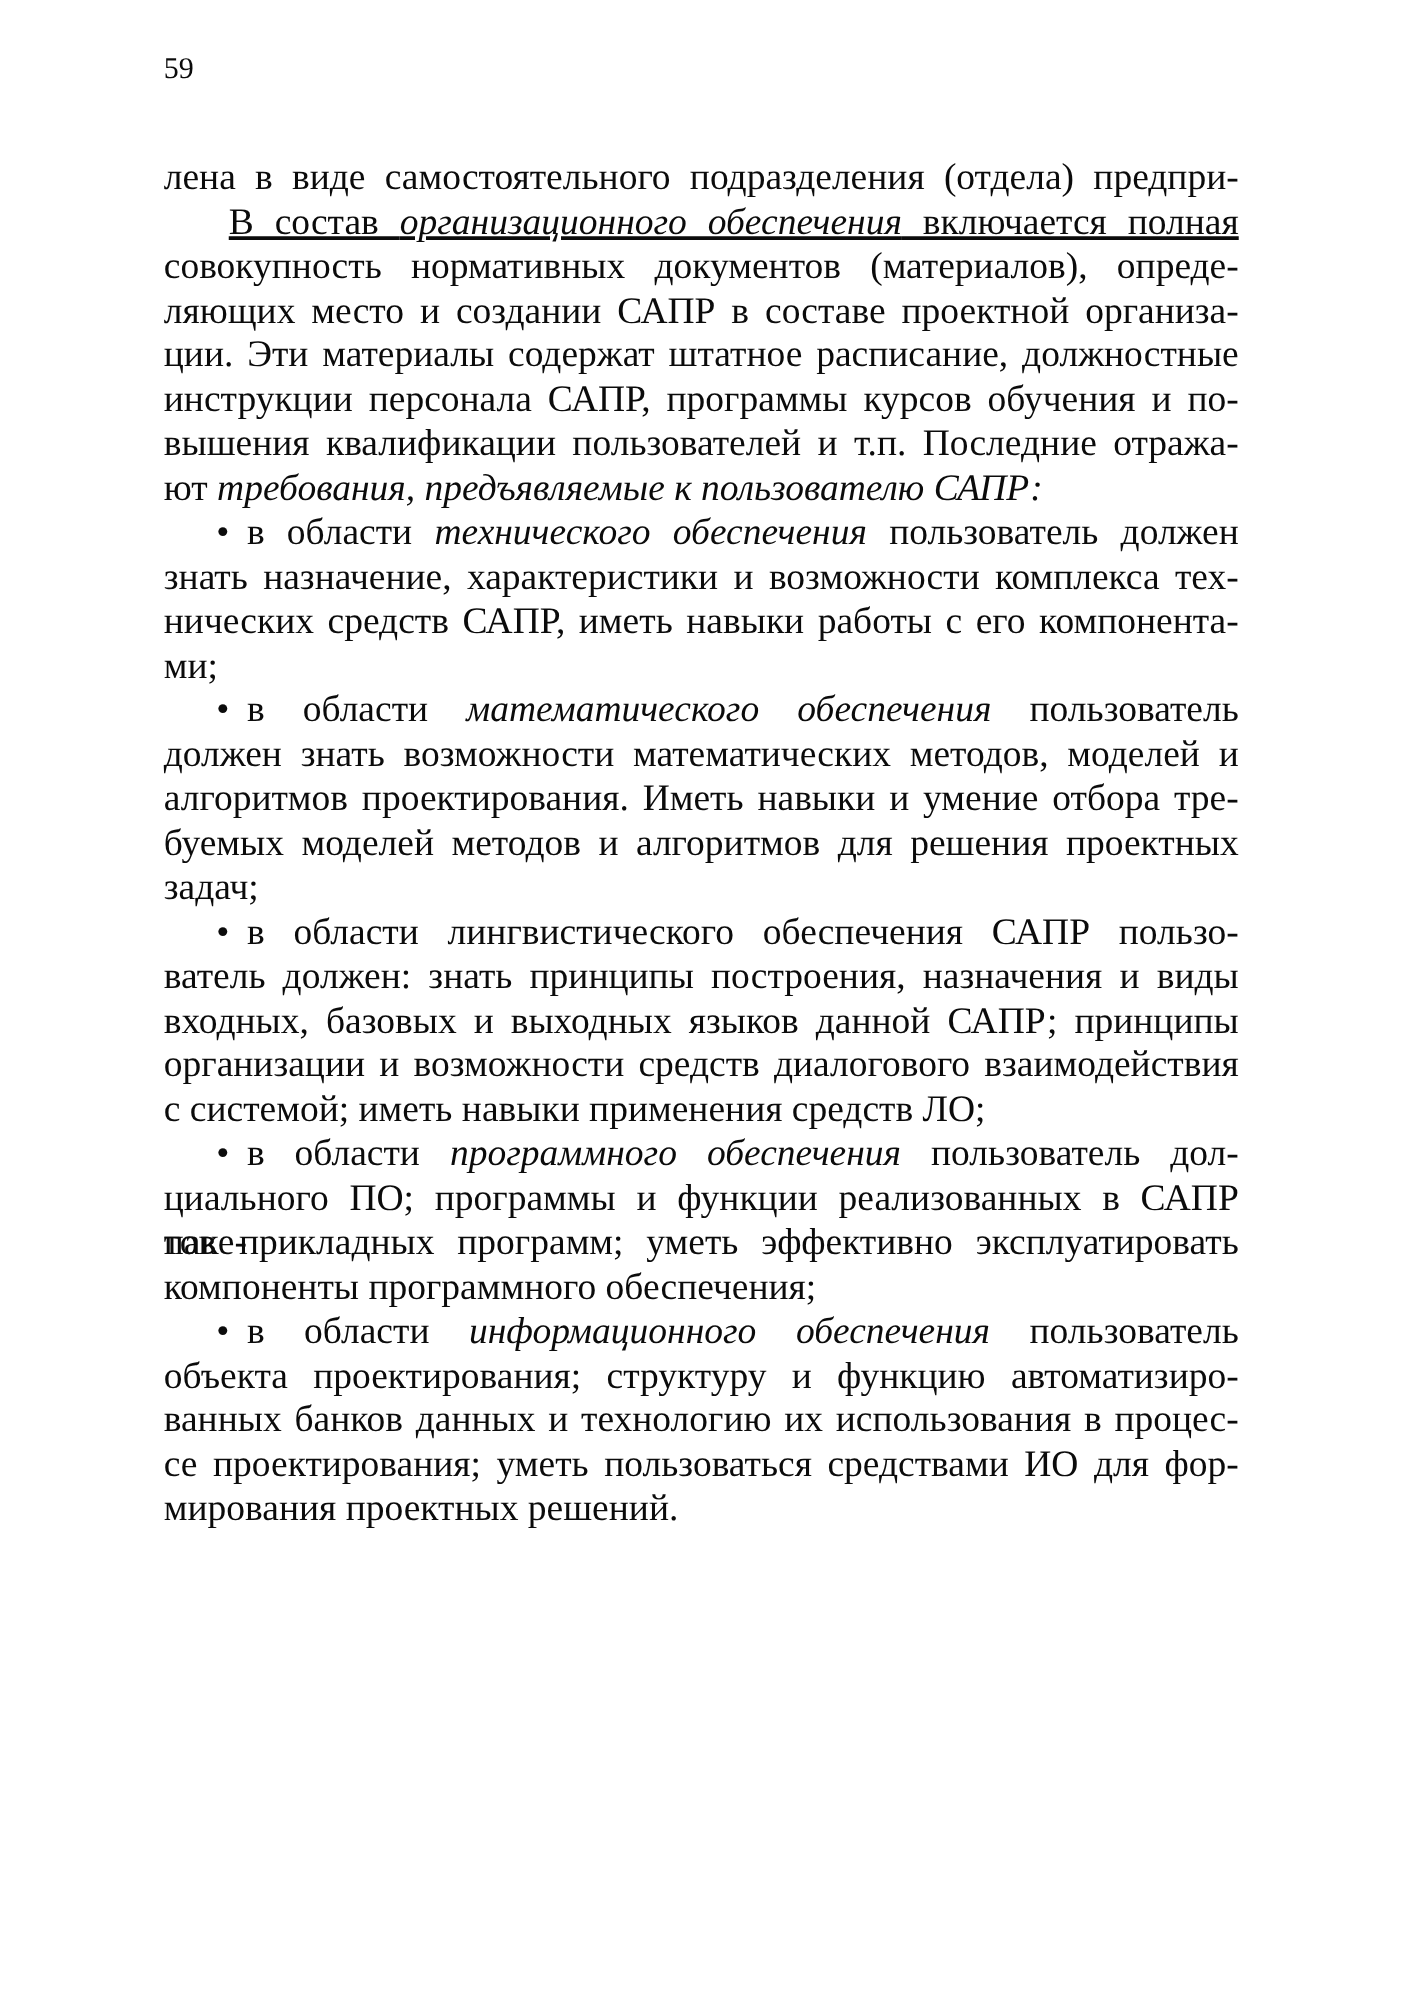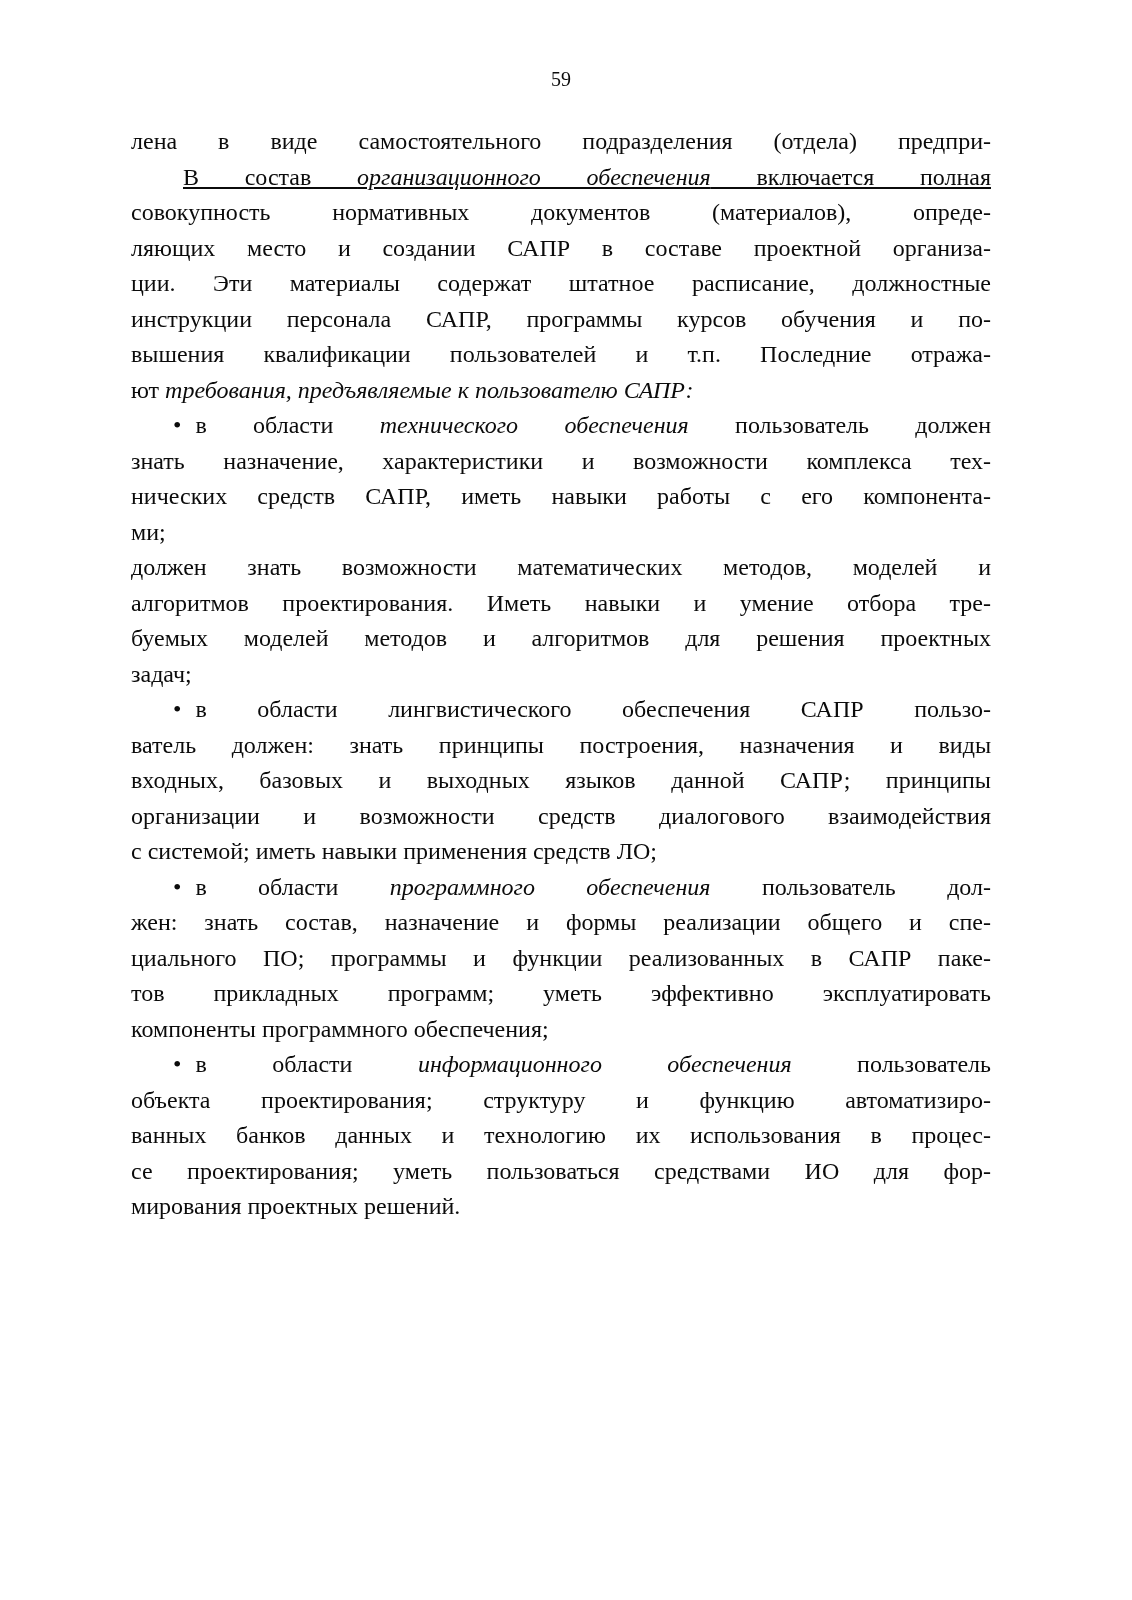--- a/index.html
+++ b/index.html
@@ -7,33 +7,32 @@
     width: 1132px;
     height: 1600px;
     background: #ffffff;
     position: relative;
     font-family: "Liberation Serif", "DejaVu Serif", serif;
     color: #0b0b0b;
     overflow: hidden;
   }
   .page-number {
     position: absolute;
-    top: 62px;
+    top: 38px;
     left: 131px;
     width: 860px;
-    text-align: center;
-    font-size: 20px;
+    font-size: 24px;
     line-height: 34px;
   }
   .text-block {
     position: absolute;
     top: 124px;
     left: 131px;
     width: 860px;
-    font-size: 24px;
+    font-size: 30px;
   }
   .paragraph { margin: 0; }
   .line {
     height: 35.5px;
     line-height: 35.5px;
     text-align: justify;
     text-align-last: left;
     white-space: normal;
   }
   .line.just { text-align-last: justify; }
@@ -60,35 +59,35 @@
         <div class="line just"><span>вышения квалификации пользователей и т.п. Последние отража-</span></div>
         <div class="line"><span>ют </span><i>требования, предъявляемые к пользователю САПР:</i></div>
       </div>
       <div class="paragraph">
         <div class="line just bullet-line"><span class="bullet">•</span><span>в области </span><i>технического обеспечения</i><span> пользователь должен</span></div>
         <div class="line just"><span>знать назначение, характеристики и возможности комплекса тех-</span></div>
         <div class="line just"><span>нических средств САПР, иметь навыки работы с его компонента-</span></div>
         <div class="line"><span>ми;</span></div>
       </div>
       <div class="paragraph">
+        <div class="line just bullet-line"><span class="bullet">•</span><span>в области </span><i>математического обеспечения</i><span> пользователь</span></div>
         <div class="line just"><span>должен знать возможности математических методов, моделей и</span></div>
         <div class="line just"><span>алгоритмов проектирования. Иметь навыки и умение отбора тре-</span></div>
         <div class="line just"><span>буемых моделей методов и алгоритмов для решения проектных</span></div>
         <div class="line"><span>задач;</span></div>
       </div>
       <div class="paragraph">
         <div class="line just bullet-line"><span class="bullet">•</span><span>в области лингвистического обеспечения САПР пользо-</span></div>
         <div class="line just"><span>ватель должен: знать принципы построения, назначения и виды</span></div>
         <div class="line just"><span>входных, базовых и выходных языков данной САПР; принципы</span></div>
         <div class="line just"><span>организации и возможности средств диалогового взаимодействия</span></div>
         <div class="line"><span>с системой; иметь навыки применения средств ЛО;</span></div>
       </div>
       <div class="paragraph">
         <div class="line just bullet-line"><span class="bullet">•</span><span>в области </span><i>программного обеспечения</i><span> пользователь дол-</span></div>
-        <div class="line just"><span>жен: знать состав, назначение и формы реализации общего и спе-</span></div>
         <div class="line just"><span>циального ПО; программы и функции реализованных в САПР паке-</span></div>
         <div class="line just"><span>тов прикладных программ; уметь эффективно эксплуатировать</span></div>
         <div class="line"><span>компоненты программного обеспечения;</span></div>
       </div>
       <div class="paragraph">
         <div class="line just bullet-line"><span class="bullet">•</span><span>в области </span><i>информационного обеспечения</i><span> пользователь</span></div>
         <div class="line just"><span>объекта проектирования; структуру и функцию автоматизиро-</span></div>
         <div class="line just"><span>ванных банков данных и технологию их использования в процес-</span></div>
         <div class="line just"><span>се проектирования; уметь пользоваться средствами ИО для фор-</span></div>
         <div class="line"><span>мирования проектных решений.</span></div>

